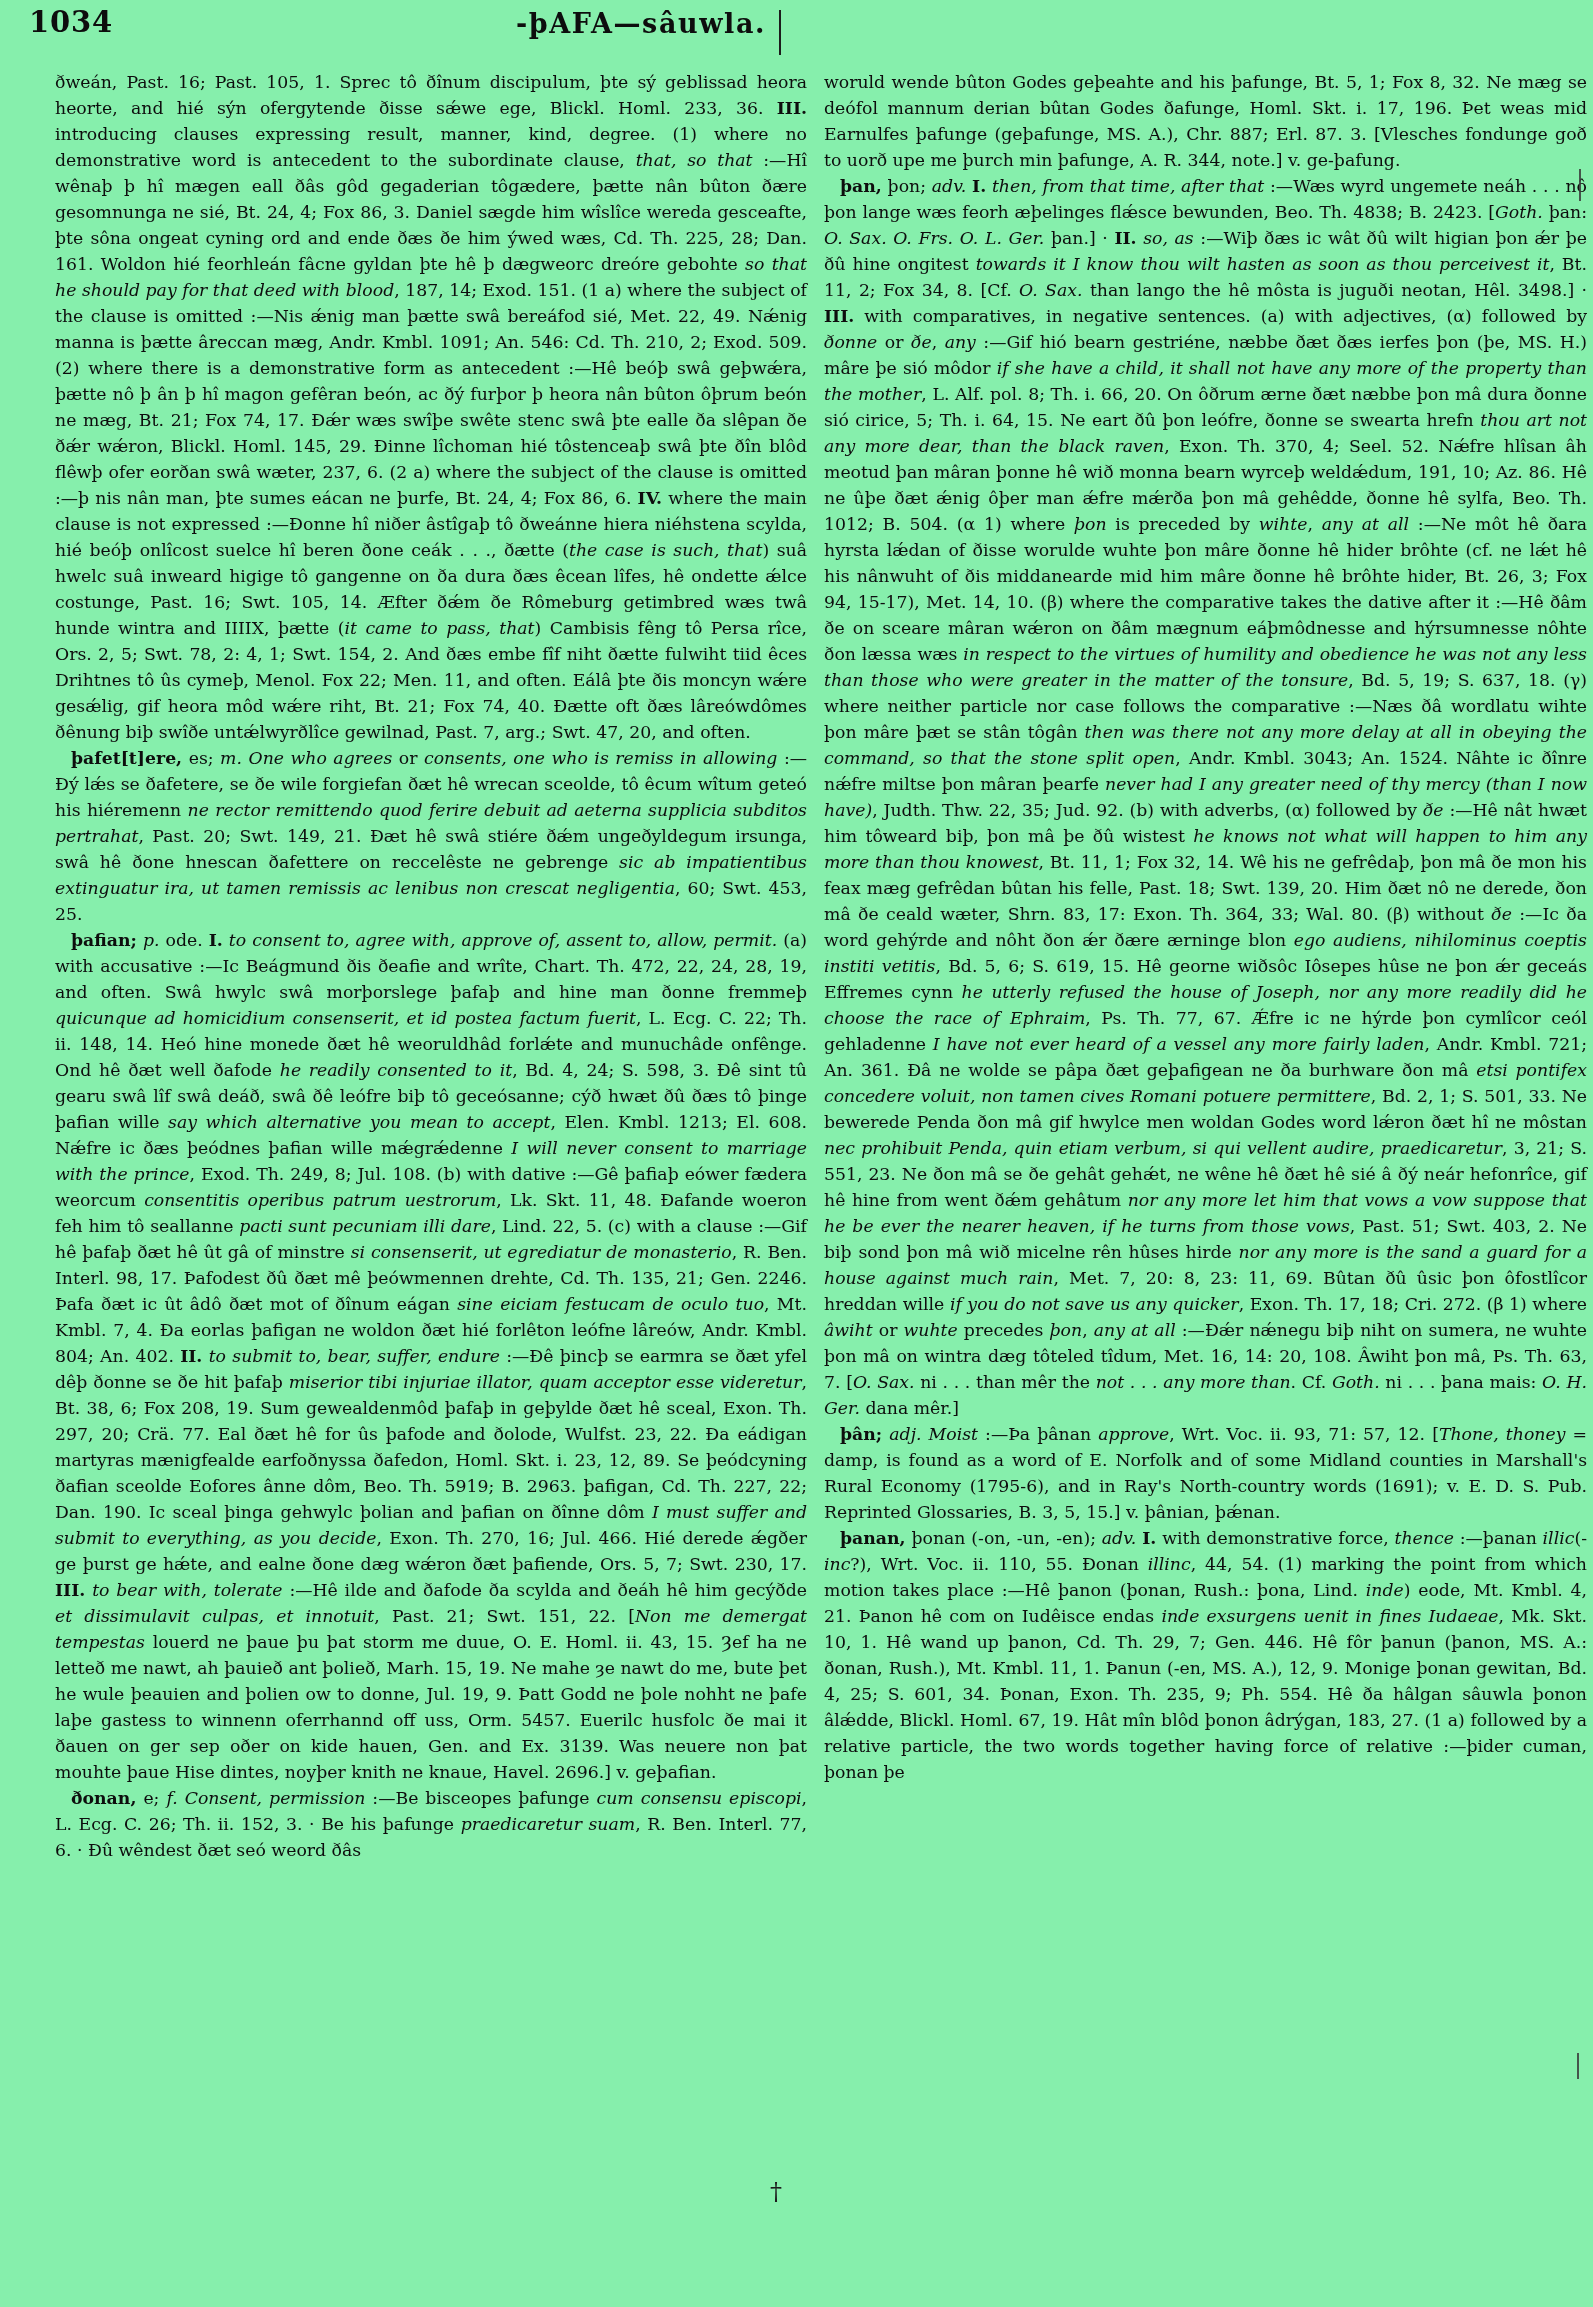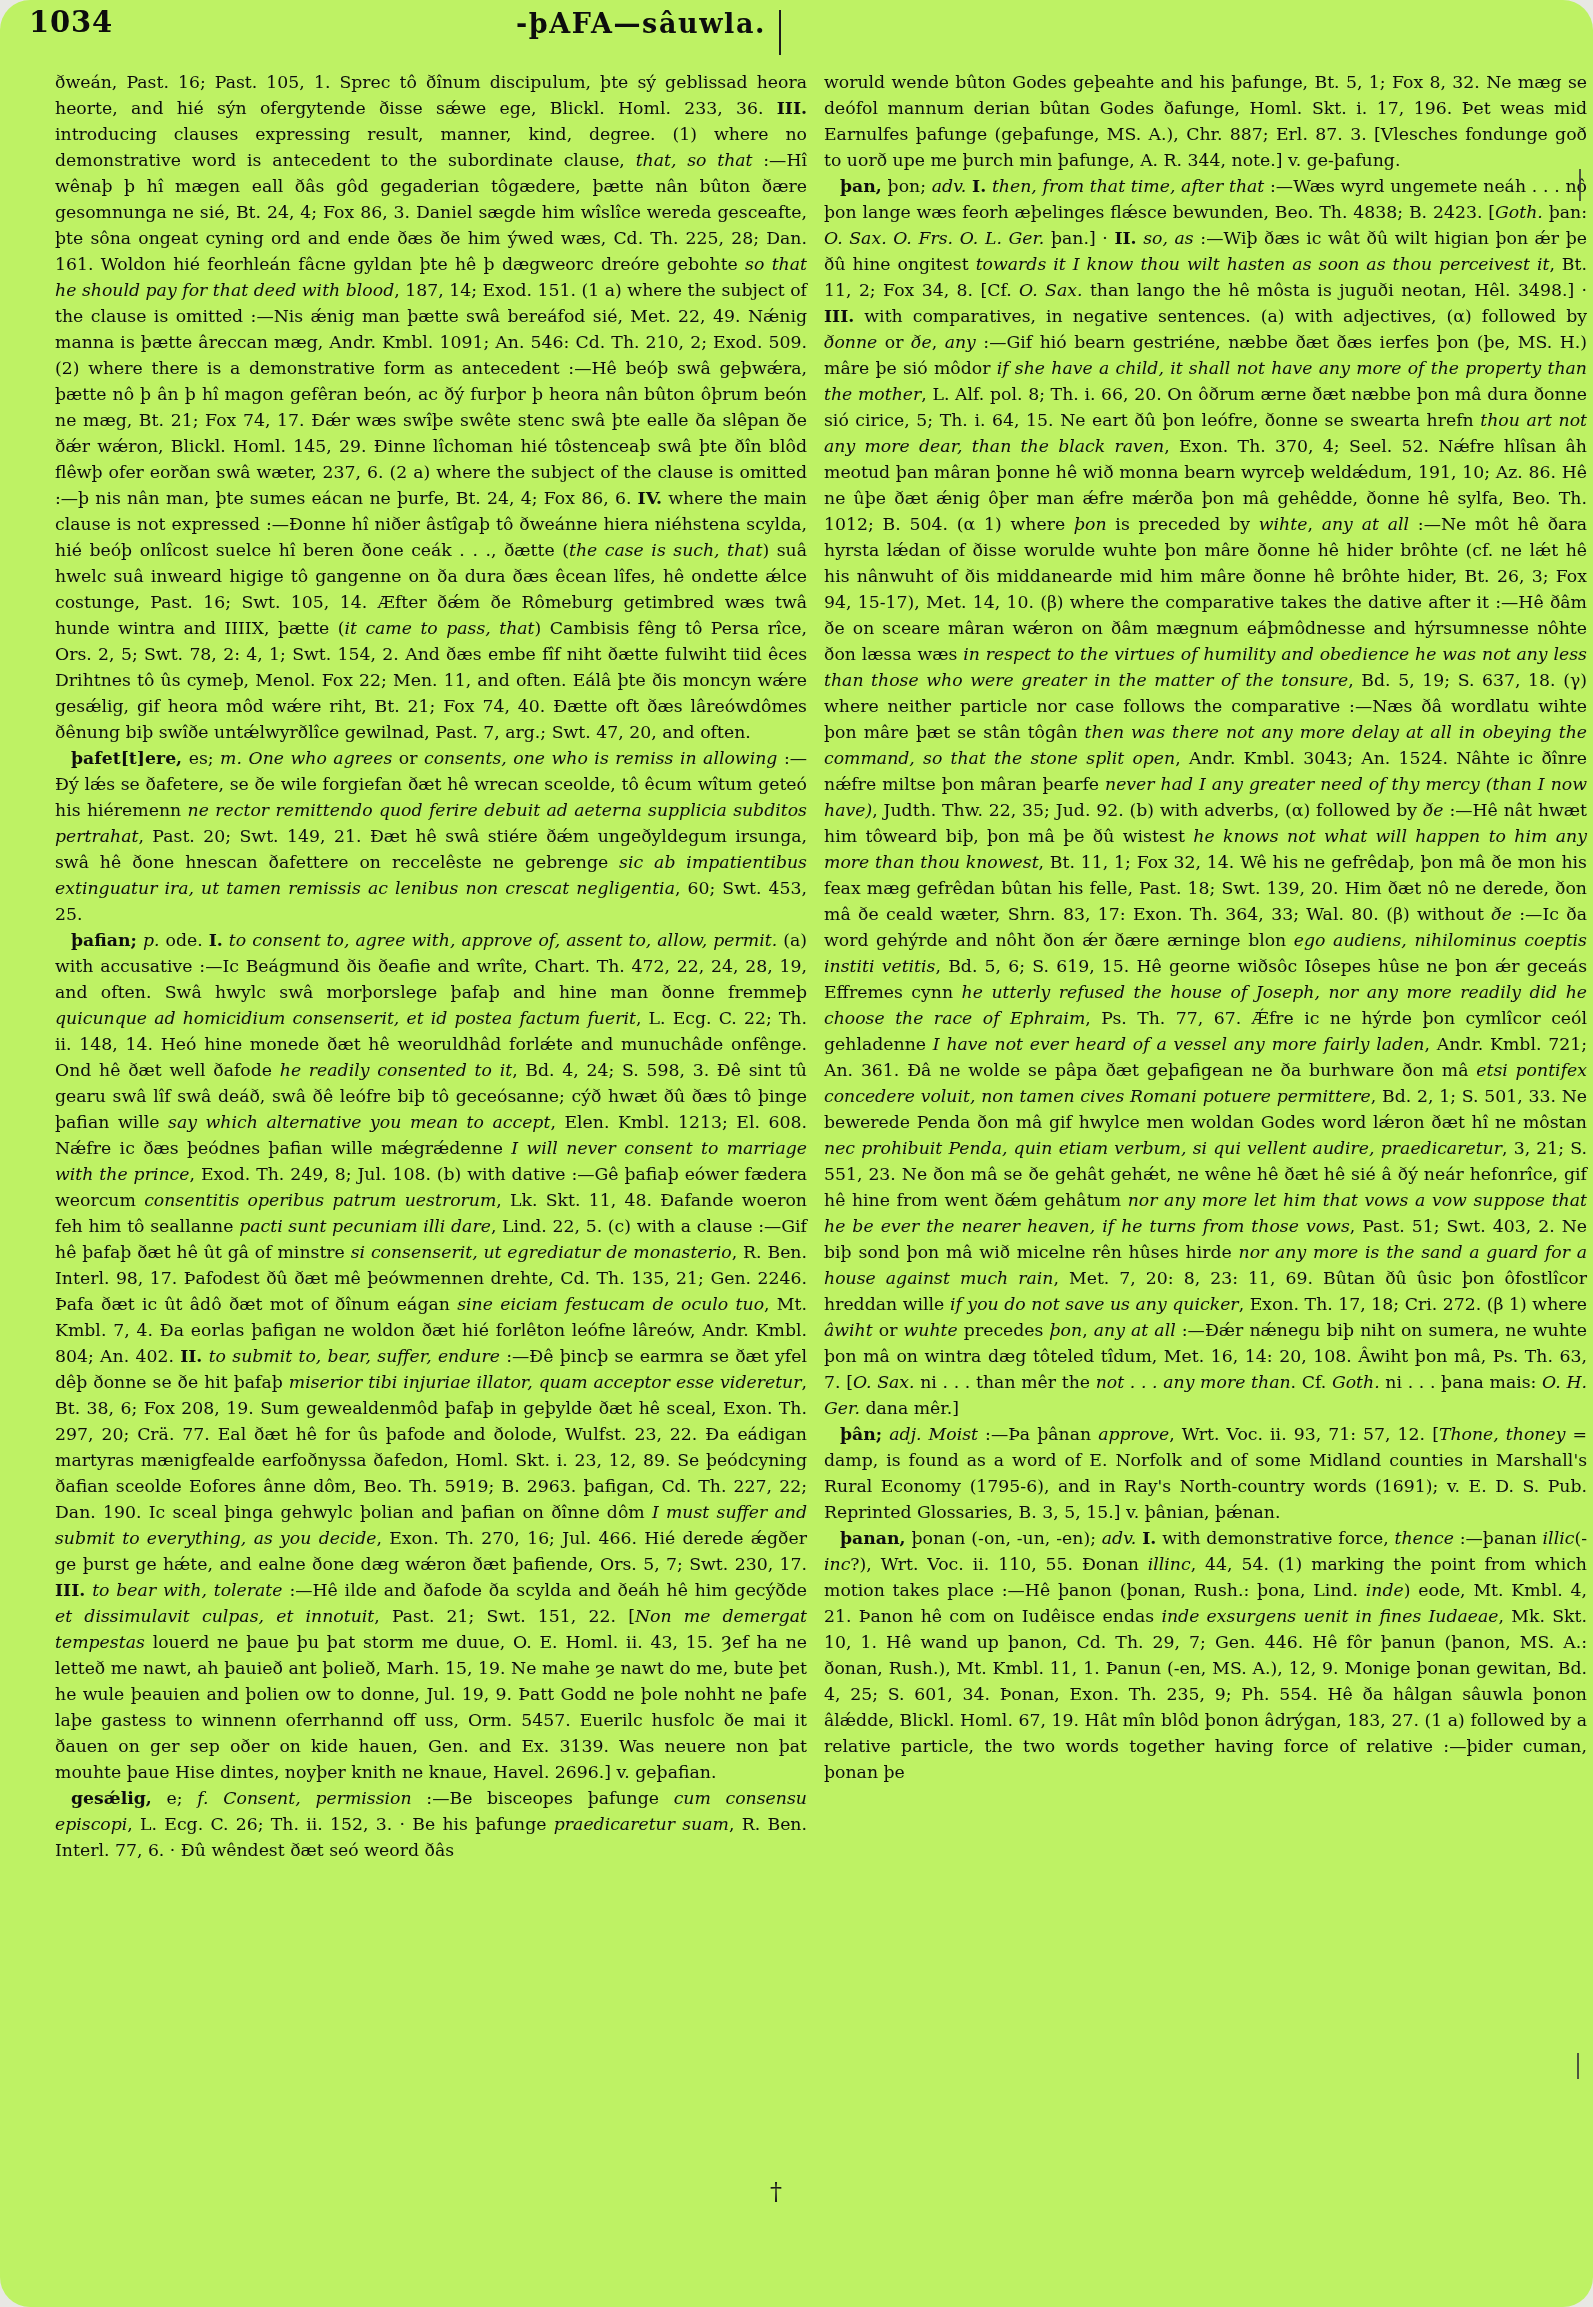--- a/index.html
+++ b/index.html
@@ -1,17 +1,17 @@
 <!DOCTYPE html>
 <html style="font-size:13px"><head>
 <meta charset="utf-8">
 <style>
   html,body{margin:0;padding:0;background:#e8e8e4;}
-  #page{position:relative;width:1593px;height:2307px;background:#bef264;color:#0d0d0d;
-        font-family:"DejaVu Serif","Liberation Serif",serif;overflow:hidden;border-radius:30px;}
+  #page{position:relative;width:1593px;height:2307px;background:#86efac;color:#0d0d0d;
+        font-family:"DejaVu Serif","Liberation Serif",serif;overflow:hidden;}
   #page-number{position:absolute;left:29px;top:4.8px;font-size:29px;font-weight:bold;letter-spacing:0.8px;}
   #running-title{position:absolute;left:641px;top:8px;transform:translateX(-50%);
         font-size:27px;font-weight:bold;letter-spacing:1.6px;white-space:nowrap;}
   .col{position:absolute;top:69px;text-align:justify;font-size:17.3px;line-height:26px;
         text-rendering:optimizeLegibility;margin-left:24px;}
   #column-left{left:31px;width:752px;}
   #column-right{left:800px;width:763px;}
   .col p{margin:0;padding:0;}
   .col p.entry{text-indent:16px;}
   .col p.cont{text-indent:0;}
@@ -27,21 +27,21 @@
 <body>
 
 <div id="page">
   <div id="page-number">1034</div>
   <div id="running-title">-þAFA—sâuwla.</div>
   <div id="divider-top"></div>
   <div id="column-left" class="col">
       <p class="cont">ðweán, Past. 16; Past. 105, 1.  Sprec tô ðînum discipulum, þte sý geblissad heora heorte, and hié sýn ofergytende ðisse sǽwe ege, Blickl. Homl. 233, 36.   <b>III.</b> introducing clauses expressing result, manner, kind, degree.  (1) where no demonstrative word is antecedent to the subordinate clause, <i>that, so that</i> :—Hî wênaþ þ hî mægen eall ðâs gôd gegaderian tôgædere, þætte nân bûton ðære gesomnunga ne sié, Bt. 24, 4; Fox 86, 3.  Daniel sægde him wîslîce wereda gesceafte, þte sôna ongeat cyning ord and ende ðæs ðe him ýwed wæs, Cd. Th. 225, 28; Dan. 161.  Woldon hié feorhleán fâcne gyldan þte hê þ dægweorc dreóre gebohte <i>so that he should pay for that deed with blood</i>, 187, 14; Exod. 151.  (1 a) where the subject of the clause is omitted :—Nis ǽnig man þætte swâ bereáfod sié, Met. 22, 49.  Nǽnig manna is þætte âreccan mæg, Andr. Kmbl. 1091; An. 546: Cd. Th. 210, 2; Exod. 509.  (2) where there is a demonstrative form as antecedent :—Hê beóþ swâ geþwǽra, þætte nô þ ân þ hî magon gefêran beón, ac ðý furþor þ heora nân bûton ôþrum beón ne mæg, Bt. 21; Fox 74, 17.  Ðǽr wæs swîþe swête stenc swâ þte ealle ða slêpan ðe ðǽr wǽron, Blickl. Homl. 145, 29.  Ðinne lîchoman hié tôstenceaþ swâ þte ðîn blôd flêwþ ofer eorðan swâ wæter, 237, 6.  (2 a) where the subject of the clause is omitted :—þ nis nân man, þte sumes eácan ne þurfe, Bt. 24, 4; Fox 86, 6.   <b>IV.</b> where the main clause is not expressed :—Ðonne hî niðer âstîgaþ tô ðweánne hiera niéhstena scylda, hié beóþ onlîcost suelce hî beren ðone ceák . . ., ðætte (<i>the case is such, that</i>) suâ hwelc suâ inweard higige tô gangenne on ða dura ðæs êcean lîfes, hê ondette ǽlce costunge, Past. 16; Swt. 105, 14.  Æfter ðǽm ðe Rômeburg getimbred wæs twâ hunde wintra and IIIIX, þætte (<i>it came to pass, that</i>) Cambisis fêng tô Persa rîce, Ors. 2, 5; Swt. 78, 2: 4, 1; Swt. 154, 2.  And ðæs embe fîf niht ðætte fulwiht tiid êces Drihtnes tô ûs cymeþ, Menol. Fox 22; Men. 11, and often.  Eálâ þte ðis moncyn wǽre gesǽlig, gif heora môd wǽre riht, Bt. 21; Fox 74, 40.  Ðætte oft ðæs lâreówdômes ðênung biþ swîðe untǽlwyrðlîce gewilnad, Past. 7, arg.; Swt. 47, 20, and often.</p>
       <p class="entry"><b>þafet[t]ere,</b> es; <i>m. One who agrees</i> or <i>consents, one who is remiss in allowing</i> :—Ðý lǽs se ðafetere, se ðe wile forgiefan ðæt hê wrecan sceolde, tô êcum wîtum geteó his hiéremenn <i>ne rector remittendo quod ferire debuit ad aeterna supplicia subditos pertrahat</i>, Past. 20; Swt. 149, 21.  Ðæt hê swâ stiére ðǽm ungeðyldegum irsunga, swâ hê ðone hnescan ðafettere on reccelêste ne gebrenge <i>sic ab impatientibus extinguatur ira, ut tamen remissis ac lenibus non crescat negligentia</i>, 60; Swt. 453, 25.</p>
       <p class="entry"><b>þafian;</b> <i>p.</i> ode.   <b>I.</b> <i>to consent to, agree with, approve of, assent to, allow, permit.</i>  (a) with accusative :—Ic Beágmund ðis ðeafie and wrîte, Chart. Th. 472, 22, 24, 28, 19, and often.  Swâ hwylc swâ morþorslege þafaþ and hine man ðonne fremmeþ <i>quicunque ad homicidium consenserit, et id postea factum fuerit</i>, L. Ecg. C. 22; Th. ii. 148, 14.  Heó hine monede ðæt hê weoruldhâd forlǽte and munuchâde onfênge. Ond hê ðæt well ðafode <i>he readily consented to it</i>, Bd. 4, 24; S. 598, 3.  Ðê sint tû gearu swâ lîf swâ deáð, swâ ðê leófre biþ tô geceósanne; cýð hwæt ðû ðæs tô þinge þafian wille <i>say which alternative you mean to accept</i>, Elen. Kmbl. 1213; El. 608.  Nǽfre ic ðæs þeódnes þafian wille mǽgrǽdenne <i>I will never consent to marriage with the prince</i>, Exod. Th. 249, 8; Jul. 108.  (b) with dative :—Gê þafiaþ eówer fædera weorcum <i>consentitis operibus patrum uestrorum</i>, Lk. Skt. 11, 48.  Ðafande woeron feh him tô seallanne <i>pacti sunt pecuniam illi dare</i>, Lind. 22, 5.  (c) with a clause :—Gif hê þafaþ ðæt hê ût gâ of minstre <i>si consenserit, ut egrediatur de monasterio</i>, R. Ben. Interl. 98, 17.  Þafodest ðû ðæt mê þeówmennen drehte, Cd. Th. 135, 21; Gen. 2246.  Þafa ðæt ic ût âdô ðæt mot of ðînum eágan <i>sine eiciam festucam de oculo tuo</i>, Mt. Kmbl. 7, 4.  Ða eorlas þafigan ne woldon ðæt hié forlêton leófne lâreów, Andr. Kmbl. 804; An. 402.   <b>II.</b> <i>to submit to, bear, suffer, endure</i> :—Ðê þincþ se earmra se ðæt yfel dêþ ðonne se ðe hit þafaþ <i>miserior tibi injuriae illator, quam acceptor esse videretur</i>, Bt. 38, 6; Fox 208, 19.  Sum gewealdenmôd þafaþ in geþylde ðæt hê sceal, Exon. Th. 297, 20; Crä. 77.  Eal ðæt hê for ûs þafode and ðolode, Wulfst. 23, 22.  Ða eádigan martyras mænigfealde earfoðnyssa ðafedon, Homl. Skt. i. 23, 12, 89.  Se þeódcyning ðafian sceolde Eofores ânne dôm, Beo. Th. 5919; B. 2963.  þafigan, Cd. Th. 227, 22; Dan. 190.  Ic sceal þinga gehwylc þolian and þafian on ðînne dôm <i>I must suffer and submit to everything, as you decide</i>, Exon. Th. 270, 16; Jul. 466.  Hié derede ǽgðer ge þurst ge hǽte, and ealne ðone dæg wǽron ðæt þafiende, Ors. 5, 7; Swt. 230, 17.   <b>III.</b> <i>to bear with, tolerate</i> :—Hê ilde and ðafode ða scylda and ðeáh hê him gecýðde <i>et dissimulavit culpas, et innotuit</i>, Past. 21; Swt. 151, 22.  [<i>Non me demergat tempestas</i> louerd ne þaue þu þat storm me duue, O. E. Homl. ii. 43, 15.  Ȝef ha ne letteð me nawt, ah þauieð ant þolieð, Marh. 15, 19.  Ne mahe ȝe nawt do me, bute þet he wule þeauien and þolien ow to donne, Jul. 19, 9.  Þatt Godd ne þole nohht ne þafe laþe gastess to winnenn oferrhannd off uss, Orm. 5457.  Euerilc husfolc ðe mai it ðauen on ger sep oðer on kide hauen, Gen. and Ex. 3139.  Was neuere non þat mouhte þaue Hise dintes, noyþer knith ne knaue, Havel. 2696.]  v. geþafian.</p>
-      <p class="entry"><b>gesǽlig,</b> e; <i>f. Consent, permission</i> :—Be bisceopes þafunge <i>cum consensu episcopi</i>, L. Ecg. C. 26; Th. ii. 152, 3. · Be his þafunge <i>praedicaretur suam</i>, R. Ben. Interl. 77, 6. · Ðû wêndest ðæt seó weord ðâs</p>
+      <p class="entry"><b>ðonan,</b> e; <i>f. Consent, permission</i> :—Be bisceopes þafunge <i>cum consensu episcopi</i>, L. Ecg. C. 26; Th. ii. 152, 3. · Be his þafunge <i>praedicaretur suam</i>, R. Ben. Interl. 77, 6. · Ðû wêndest ðæt seó weord ðâs</p>
     </div>
   <div id="column-right" class="col">
       <p class="cont">woruld wende bûton Godes geþeahte and his þafunge, Bt. 5, 1; Fox 8, 32.  Ne mæg se deófol mannum derian bûtan Godes ðafunge, Homl. Skt. i. 17, 196.  Þet weas mid Earnulfes þafunge (geþafunge, MS. A.), Chr. 887; Erl. 87. 3.  [Vlesches fondunge goð to uorð upe me þurch min þafunge, A. R. 344, note.]  v. ge-þafung.</p>
       <p class="entry"><b>þan,</b> þon; <i>adv.</i>   <b>I.</b> <i>then, from that time, after that</i> :—Wæs wyrd ungemete neáh . . . nô þon lange wæs feorh æþelinges flǽsce bewunden, Beo. Th. 4838; B. 2423.  [<i>Goth.</i> þan: <i>O. Sax. O. Frs. O. L. Ger.</i> þan.]  ·  <b>II.</b> <i>so, as</i> :—Wiþ ðæs ic wât ðû wilt higian þon ǽr þe ðû hine ongitest <i>towards it I know thou wilt hasten as soon as thou perceivest it</i>, Bt. 11, 2; Fox 34, 8.  [Cf. <i>O. Sax.</i> than lango the hê môsta is juguði neotan, Hêl. 3498.]  ·  <b>III.</b> with comparatives, in negative sentences.  (a) with adjectives, (α) followed by <i>ðonne</i> or <i>ðe</i>, <i>any</i> :—Gif hió bearn gestriéne, næbbe ðæt ðæs ierfes þon (þe, MS. H.) mâre þe sió môdor <i>if she have a child, it shall not have any more of the property than the mother</i>, L. Alf. pol. 8; Th. i. 66, 20.  On ôðrum ærne ðæt næbbe þon mâ dura ðonne sió cirice, 5; Th. i. 64, 15.  Ne eart ðû þon leófre, ðonne se swearta hrefn <i>thou art not any more dear, than the black raven</i>, Exon. Th. 370, 4; Seel. 52.  Nǽfre hlîsan âh meotud þan mâran þonne hê wið monna bearn wyrceþ weldǽdum, 191, 10; Az. 86.  Hê ne ûþe ðæt ǽnig ôþer man ǽfre mǽrða þon mâ gehêdde, ðonne hê sylfa, Beo. Th. 1012; B. 504.  (α 1) where <i>þon</i> is preceded by <i>wihte</i>, <i>any at all</i> :—Ne môt hê ðara hyrsta lǽdan of ðisse worulde wuhte þon mâre ðonne hê hider brôhte (cf. ne lǽt hê his nânwuht of ðis middanearde mid him mâre ðonne hê brôhte hider, Bt. 26, 3; Fox 94, 15-17), Met. 14, 10.  (β) where the comparative takes the dative after it :—Hê ðâm ðe on sceare mâran wǽron on ðâm mægnum eáþmôdnesse and hýrsumnesse nôhte ðon læssa wæs <i>in respect to the virtues of humility and obedience he was not any less than those who were greater in the matter of the tonsure</i>, Bd. 5, 19; S. 637, 18.  (γ) where neither particle nor case follows the comparative :—Næs ðâ wordlatu wihte þon mâre þæt se stân tôgân <i>then was there not any more delay at all in obeying the command, so that the stone split open</i>, Andr. Kmbl. 3043; An. 1524.  Nâhte ic ðînre nǽfre miltse þon mâran þearfe <i>never had I any greater need of thy mercy (than I now have)</i>, Judth. Thw. 22, 35; Jud. 92.  (b) with adverbs, (α) followed by <i>ðe</i> :—Hê nât hwæt him tôweard biþ, þon mâ þe ðû wistest <i>he knows not what will happen to him any more than thou knowest</i>, Bt. 11, 1; Fox 32, 14.  Wê his ne gefrêdaþ, þon mâ ðe mon his feax mæg gefrêdan bûtan his felle, Past. 18; Swt. 139, 20.  Him ðæt nô ne derede, ðon mâ ðe ceald wæter, Shrn. 83, 17: Exon. Th. 364, 33; Wal. 80.  (β) without <i>ðe</i> :—Ic ða word gehýrde and nôht ðon ǽr ðære ærninge blon <i>ego audiens, nihilominus coeptis institi vetitis</i>, Bd. 5, 6; S. 619, 15.  Hê georne wiðsôc Iôsepes hûse ne þon ǽr geceás Effremes cynn <i>he utterly refused the house of Joseph, nor any more readily did he choose the race of Ephraim</i>, Ps. Th. 77, 67.  Ǽfre ic ne hýrde þon cymlîcor ceól gehladenne <i>I have not ever heard of a vessel any more fairly laden</i>, Andr. Kmbl. 721; An. 361.  Ðâ ne wolde se pâpa ðæt geþafigean ne ða burhware ðon mâ <i>etsi pontifex concedere voluit, non tamen cives Romani potuere permittere</i>, Bd. 2, 1; S. 501, 33.  Ne bewerede Penda ðon mâ gif hwylce men woldan Godes word lǽron ðæt hî ne môstan <i>nec prohibuit Penda, quin etiam verbum, si qui vellent audire, praedicaretur</i>, 3, 21; S. 551, 23.  Ne ðon mâ se ðe gehât gehǽt, ne wêne hê ðæt hê sié â ðý neár hefonrîce, gif hê hine from went ðǽm gehâtum <i>nor any more let him that vows a vow suppose that he be ever the nearer heaven, if he turns from those vows</i>, Past. 51; Swt. 403, 2.  Ne biþ sond þon mâ wið micelne rên hûses hirde <i>nor any more is the sand a guard for a house against much rain</i>, Met. 7, 20: 8, 23: 11, 69.  Bûtan ðû ûsic þon ôfostlîcor hreddan wille <i>if you do not save us any quicker</i>, Exon. Th. 17, 18; Cri. 272.  (β 1) where <i>âwiht</i> or <i>wuhte</i> precedes <i>þon</i>, <i>any at all</i> :—Ðǽr nǽnegu biþ niht on sumera, ne wuhte þon mâ on wintra dæg tôteled tîdum, Met. 16, 14: 20, 108.  Âwiht þon mâ, Ps. Th. 63, 7.  [<i>O. Sax.</i> ni . . . than mêr the <i>not . . . any more than</i>.  Cf. <i>Goth.</i> ni . . . þana mais: <i>O. H. Ger.</i> dana mêr.]</p>
       <p class="entry"><b>þân;</b> <i>adj. Moist</i> :—Þa þânan <i>approve</i>, Wrt. Voc. ii. 93, 71: 57, 12.  [<i>Thone, thoney</i> = damp, is found as a word of E. Norfolk and of some Midland counties in Marshall's Rural Economy (1795-6), and in Ray's North-country words (1691); v. E. D. S. Pub. Reprinted Glossaries, B. 3, 5, 15.]  v. þânian, þǽnan.</p>
       <p class="entry"><b>þanan,</b> þonan (-on, -un, -en); <i>adv.</i>   <b>I.</b> with demonstrative force, <i>thence</i> :—þanan <i>illic</i>(-<i>inc</i>?), Wrt. Voc. ii. 110, 55.  Ðonan <i>illinc</i>, 44, 54. (1) marking the point from which motion takes place :—Hê þanon (þonan, Rush.: þona, Lind. <i>inde</i>) eode, Mt. Kmbl. 4, 21.  Þanon hê com on Iudêisce endas <i>inde exsurgens uenit in fines Iudaeae</i>, Mk. Skt. 10, 1.  Hê wand up þanon, Cd. Th. 29, 7; Gen. 446.  Hê fôr þanun (þanon, MS. A.: ðonan, Rush.), Mt. Kmbl. 11, 1.  Þanun (-en, MS. A.), 12, 9.  Monige þonan gewitan, Bd. 4, 25; S. 601, 34.  Þonan, Exon. Th. 235, 9; Ph. 554.  Hê ða hâlgan sâuwla þonon âlǽdde, Blickl. Homl. 67, 19.  Hât mîn blôd þonon âdrýgan, 183, 27.  (1 a) followed by a relative particle, the two words together having force of relative :—þider cuman, þonan þe</p>
     </div>
   <div id="divider-bottom-mark">†</div>
   <div id="edge-artifact-1" class="edge-artifact"></div>
   <div id="edge-artifact-2" class="edge-artifact"></div>

